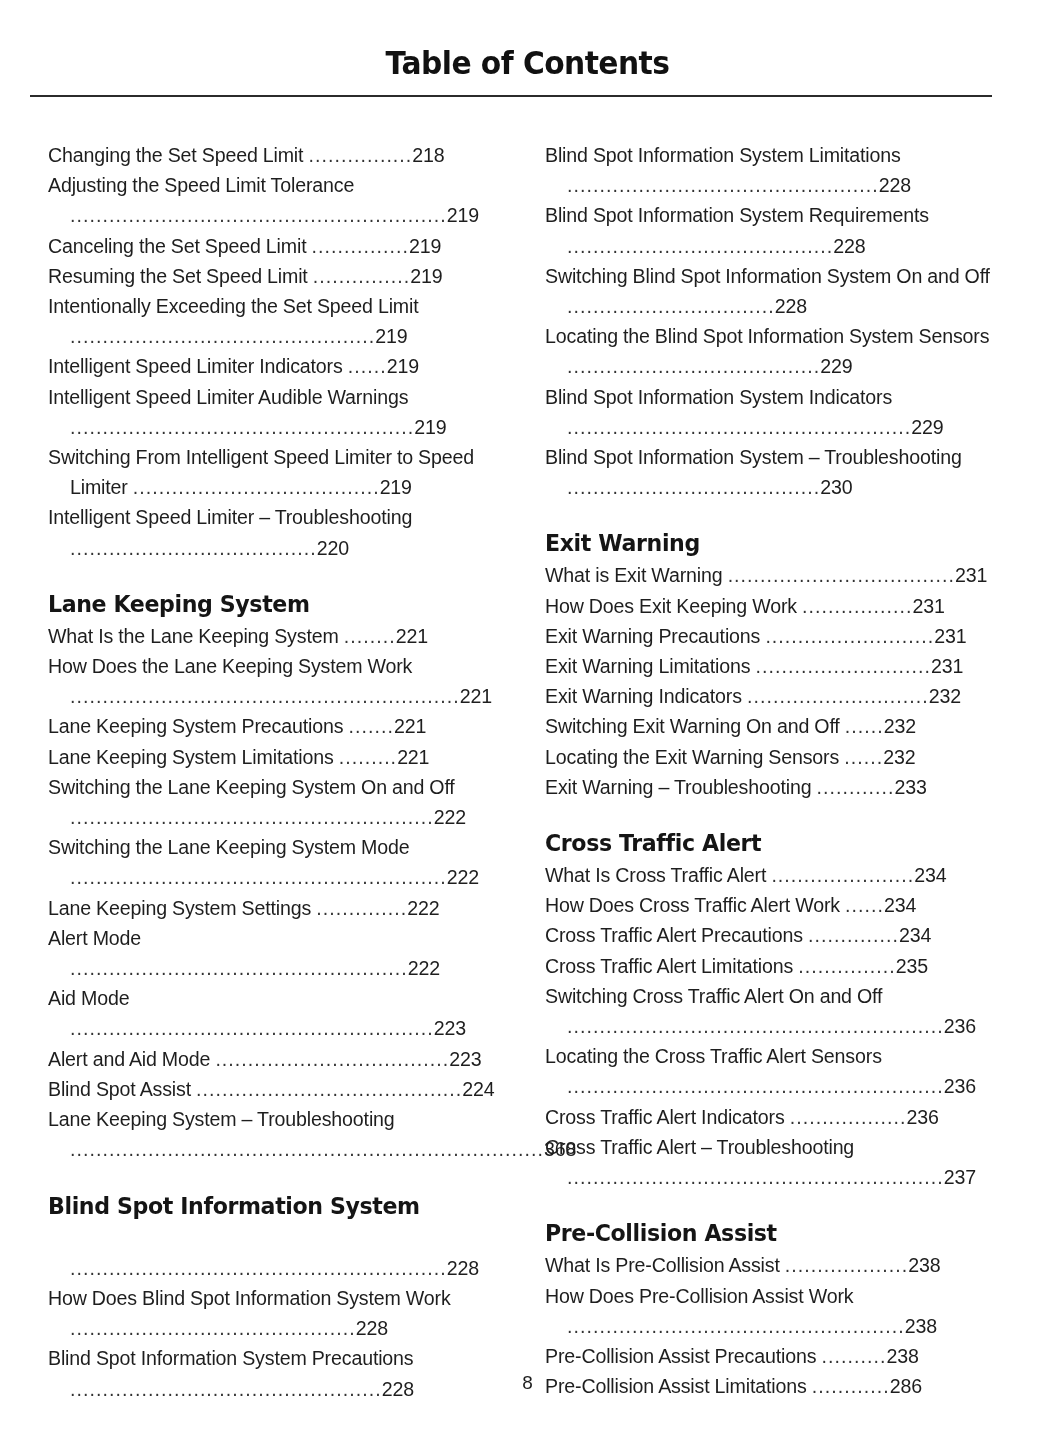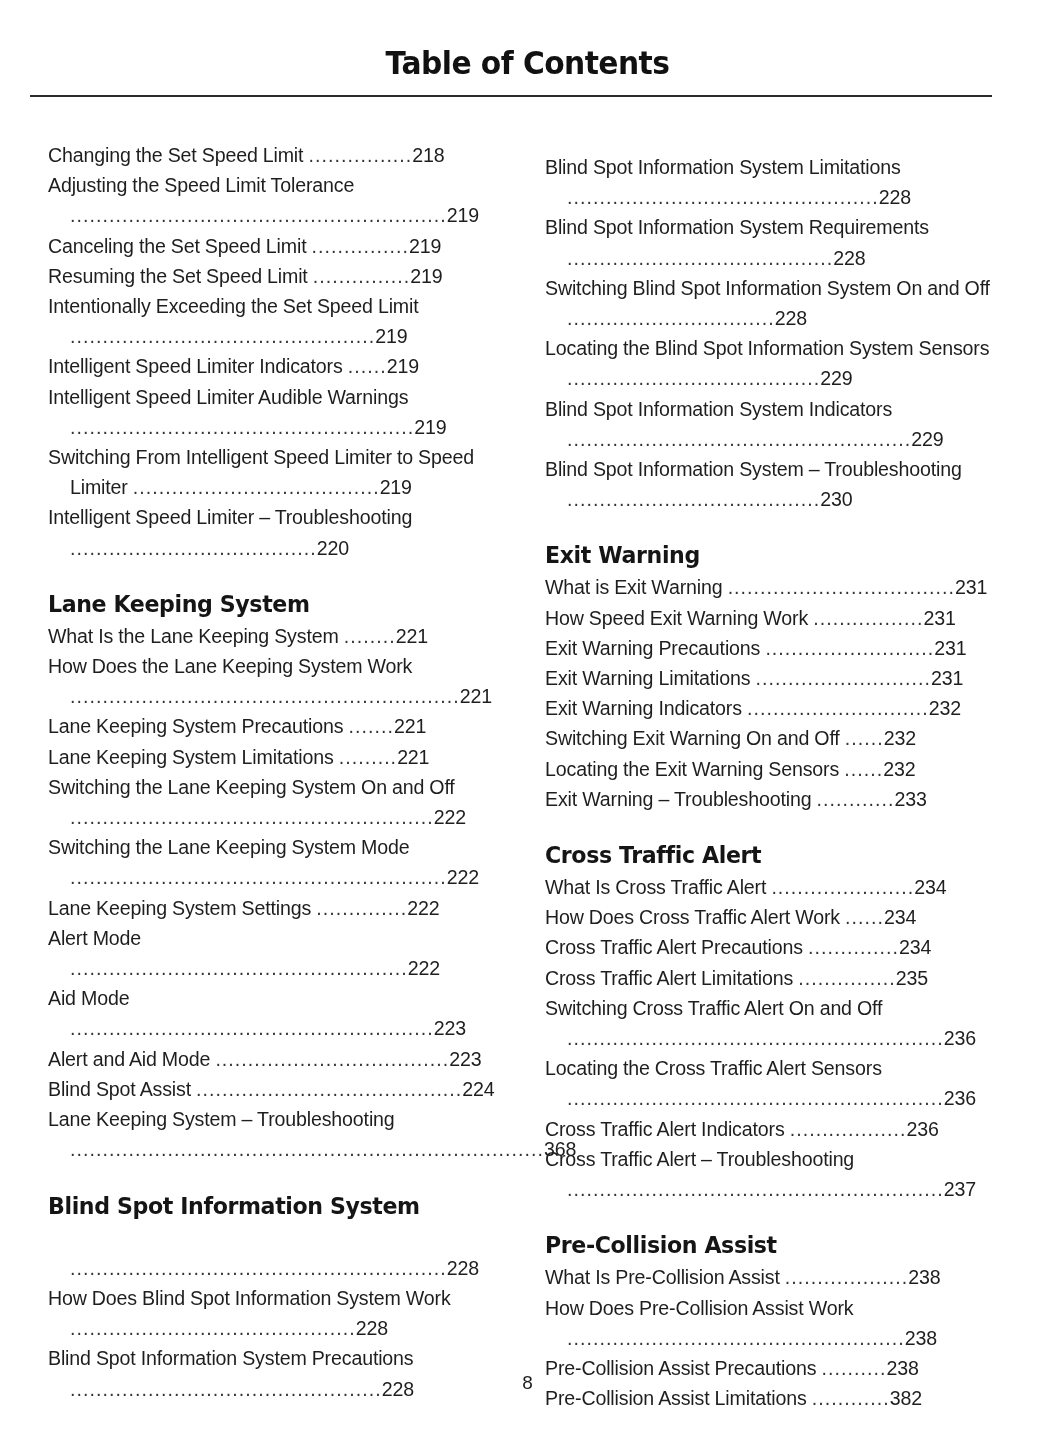--- a/index.html
+++ b/index.html
@@ -53,21 +53,21 @@
     left: 12px;
     width: 1055px;
     display: flex;
     align-items: flex-start;
   }
   .column {
     width: 462px;
     box-sizing: border-box;
   }
   .column.left  { margin-left: 36px; }
-  .column.right { margin-left: 35px; margin-top: 12px; }
+  .column.right { margin-left: 35px; }
 
   
   .section-heading {
     font-family: "DejaVu Sans", sans-serif;
     font-weight: bold;
     font-size: 23.5px;
     line-height: 29px;
     letter-spacing: -0.4px;
     color: #151515;
     margin: 0 0 2px 0;
@@ -167,21 +167,21 @@
     <div class="column right" id="col-right">
         <div class="toc-entry"><span class="label">Blind Spot Information System Limitations</span> <span class="leader">................................................</span><span class="pageno">228</span></div>
         <div class="toc-entry"><span class="label">Blind Spot Information System Requirements</span> <span class="leader">.........................................</span><span class="pageno">228</span></div>
         <div class="toc-entry"><span class="label">Switching Blind Spot Information System On and Off</span> <span class="leader">................................</span><span class="pageno">228</span></div>
         <div class="toc-entry"><span class="label">Locating the Blind Spot Information System Sensors</span> <span class="leader">.......................................</span><span class="pageno">229</span></div>
         <div class="toc-entry"><span class="label">Blind Spot Information System Indicators</span> <span class="leader">.....................................................</span><span class="pageno">229</span></div>
         <div class="toc-entry"><span class="label">Blind Spot Information System – Troubleshooting</span> <span class="leader">.......................................</span><span class="pageno">230</span></div>
         <div class="section-gap"></div>
         <div class="section-heading">Exit Warning</div>
         <div class="toc-entry"><span class="label">What is Exit Warning</span> <span class="leader">...................................</span><span class="pageno">231</span></div>
-        <div class="toc-entry"><span class="label">How Speed Exit Warning Work</span> <span class="leader">.................</span><span class="pageno">231</span></div>
+        <div class="toc-entry"><span class="label">How Does Exit Keeping Work</span> <span class="leader">.................</span><span class="pageno">231</span></div>
         <div class="toc-entry"><span class="label">Exit Warning Precautions</span> <span class="leader">..........................</span><span class="pageno">231</span></div>
         <div class="toc-entry"><span class="label">Exit Warning Limitations</span> <span class="leader">...........................</span><span class="pageno">231</span></div>
         <div class="toc-entry"><span class="label">Exit Warning Indicators</span> <span class="leader">............................</span><span class="pageno">232</span></div>
         <div class="toc-entry"><span class="label">Switching Exit Warning On and Off</span> <span class="leader">......</span><span class="pageno">232</span></div>
         <div class="toc-entry"><span class="label">Locating the Exit Warning Sensors</span> <span class="leader">......</span><span class="pageno">232</span></div>
         <div class="toc-entry"><span class="label">Exit Warning – Troubleshooting</span> <span class="leader">............</span><span class="pageno">233</span></div>
         <div class="section-gap"></div>
         <div class="section-heading">Cross Traffic Alert</div>
         <div class="toc-entry"><span class="label">What Is Cross Traffic Alert</span> <span class="leader">......................</span><span class="pageno">234</span></div>
         <div class="toc-entry"><span class="label">How Does Cross Traffic Alert Work</span> <span class="leader">......</span><span class="pageno">234</span></div>
@@ -189,19 +189,19 @@
         <div class="toc-entry"><span class="label">Cross Traffic Alert Limitations</span> <span class="leader">...............</span><span class="pageno">235</span></div>
         <div class="toc-entry own-line"><span class="label">Switching Cross Traffic Alert On and Off</span><br><span class="leader">..........................................................</span><span class="pageno">236</span></div>
         <div class="toc-entry own-line"><span class="label">Locating the Cross Traffic Alert Sensors</span><br><span class="leader">..........................................................</span><span class="pageno">236</span></div>
         <div class="toc-entry"><span class="label">Cross Traffic Alert Indicators</span> <span class="leader">..................</span><span class="pageno">236</span></div>
         <div class="toc-entry own-line"><span class="label">Cross Traffic Alert – Troubleshooting</span><br><span class="leader">..........................................................</span><span class="pageno">237</span></div>
         <div class="section-gap"></div>
         <div class="section-heading">Pre-Collision Assist</div>
         <div class="toc-entry"><span class="label">What Is Pre-Collision Assist</span> <span class="leader">...................</span><span class="pageno">238</span></div>
         <div class="toc-entry own-line"><span class="label">How Does Pre-Collision Assist Work</span><br><span class="leader">....................................................</span><span class="pageno">238</span></div>
         <div class="toc-entry"><span class="label">Pre-Collision Assist Precautions</span> <span class="leader">..........</span><span class="pageno">238</span></div>
-        <div class="toc-entry"><span class="label">Pre-Collision Assist Limitations</span> <span class="leader">............</span><span class="pageno">382</span></div>
+        <div class="toc-entry"><span class="label">Pre-Collision Assist Limitations</span> <span class="leader">............</span><span class="pageno">286</span></div>
       </div>
   </div>
 
   <div class="folio">8</div>
 
 </div>
 
 </body></html>

